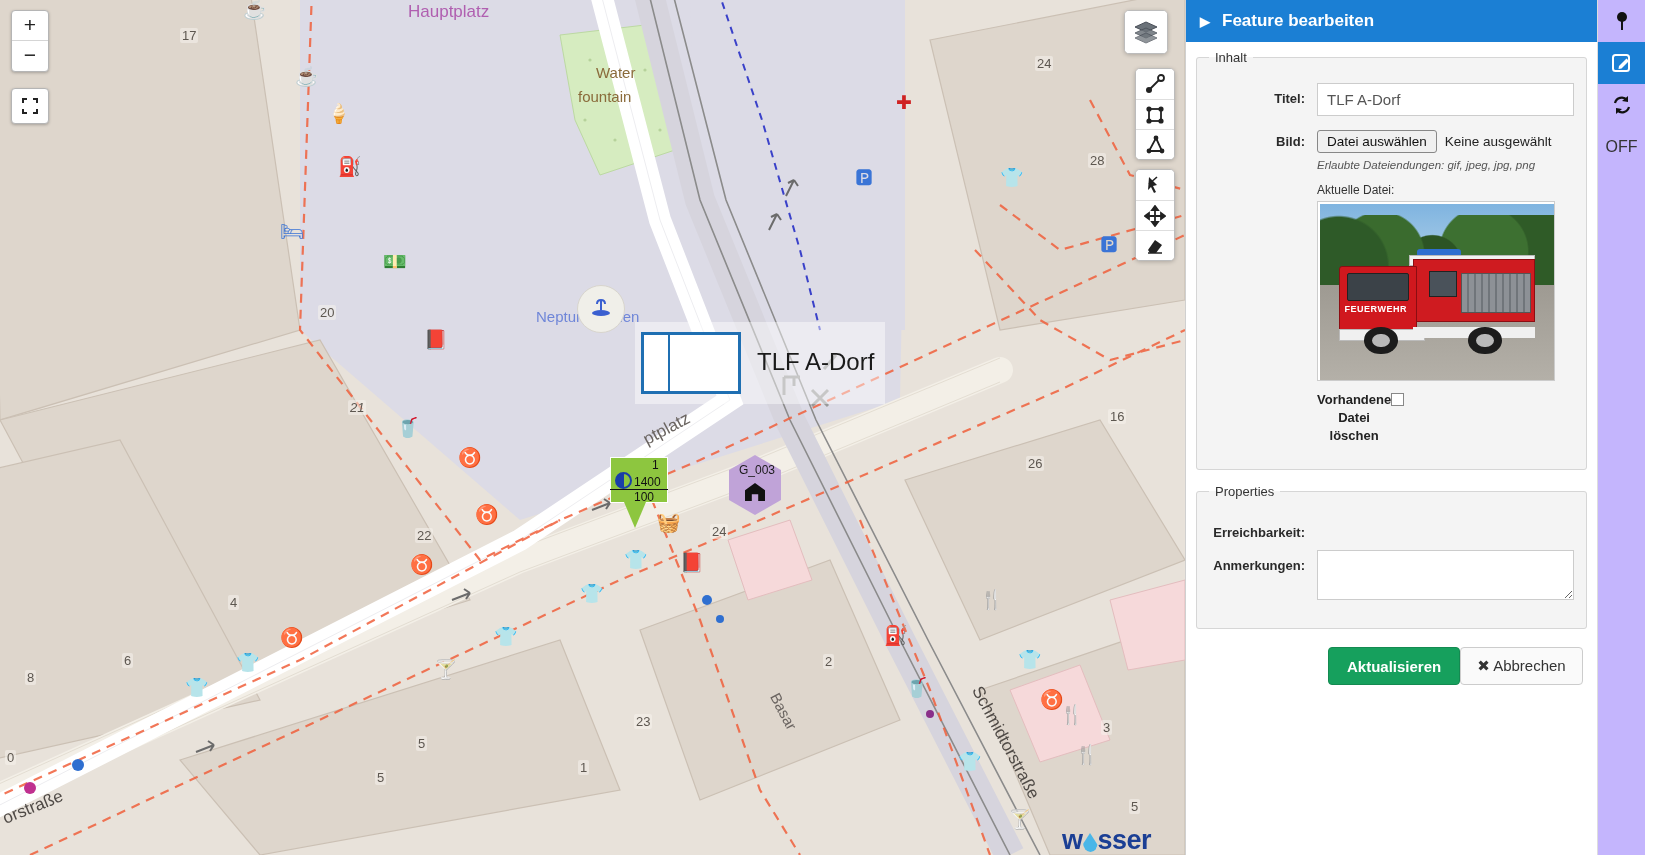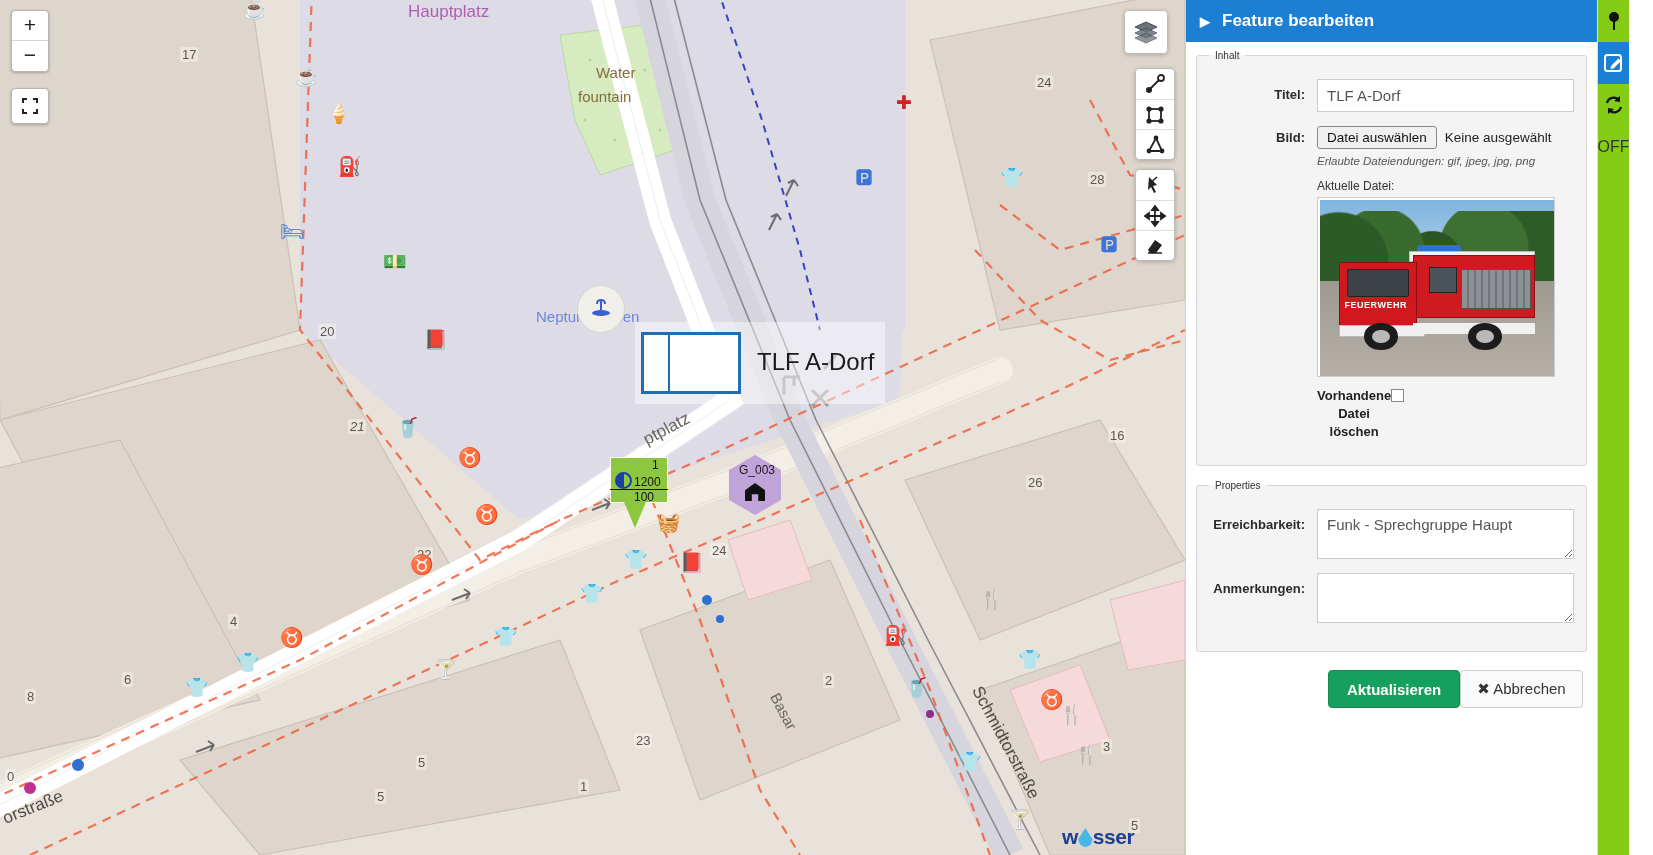--- a/index.html
+++ b/index.html
@@ -55,21 +55,21 @@
   .mtool .btn + .btn { border-top:1px solid #dedede; }
   #tool-layers { left:1124px; top:10px; width:44px; }
   #tool-layers .btn { width:42px; height:42px; }
   #tool-draw { left:1135px; top:68px; }
   #tool-edit { left:1135px; top:169px; }
 
   
   .mlabel { position:absolute; white-space:nowrap; pointer-events:none; }
   .hnum {
     position:absolute; font-size:13px; color:#5d5750;
-    background:rgba(245,242,237,.55); padding:0 2px; border-radius:2px;margin-top:19px;
+    background:rgba(245,242,237,.55); padding:0 2px; border-radius:2px;
   }
   .poi { position:absolute; font-size:19px; line-height:1; }
   .poi.shirt { color:#ac39ac; }
   .poi.orange { color:#d08a16; }
   .poi.blue { color:#3a74d6; }
   .poi.red { color:#cf2222; }
 
   
   #feature-box {
     position:absolute; left:641px; top:332px;
@@ -100,21 +100,21 @@
   #hex .shape{
     width:52px;height:60px;background:#c0a3d8;
     clip-path: polygon(50% 0%, 100% 25%, 100% 75%, 50% 100%, 0% 75%, 0% 25%);
     display:flex;align-items:center;justify-content:center;
   }
   #hex .lbl{position:absolute;left:2px;top:8px;width:52px;text-align:center;font-size:12px;color:#1a1a1a;}
   #hex .ico{position:absolute;left:16px;top:28px;width:20px;height:18px;background:#111;
     clip-path: polygon(50% 0%, 100% 40%, 100% 100%, 66% 100%, 66% 62%, 34% 62%, 34% 100%, 0% 100%, 0% 40%);}
 
   
-  #wasser { position:absolute; left:1062px; top:825px; font-size:21px; font-weight:bold; color:#1b3f94; letter-spacing:-.5px;text-align:right;}
+  #wasser { position:absolute; left:1062px; top:825px; font-size:27px; font-weight:bold; color:#1b3f94; letter-spacing:-.5px;text-align:right;}
   #wasser .drop{display:inline-block;width:15px;height:19px;background:#49b6e8;
     clip-path: polygon(50% 0%, 100% 62%, 82% 100%, 18% 100%, 0% 62%); vertical-align:-3px;border-radius:0 0 50% 50%;}
 
   
   #panel {
     position:absolute; left:1185px; top:0;
     width:412px; height:855px; background:#fff;
     border-left:1px solid #d0d0d0;
     overflow:hidden;
   }
@@ -124,21 +124,21 @@
     font-size:17px; font-weight:bold;
   }
   #panel-header .caret { font-size:13px; }
   #panel-body { padding:8px 10px 0 10px; height:813px; overflow:hidden; }
 
   fieldset {
     border:1px solid #d6d6d6; border-radius:3px;
     margin:0 0 14px 0; padding:8px 12px 14px 12px;
     background:#f4f4f4;
   }
-  legend { font-size:10px; color:#333; padding:0 6px; }
+  legend { font-size:13px; color:#333; padding:0 6px; }
 
   .frow { display:flex; align-items:flex-start; margin:10px 0; }
   .flabel {
     width:108px; flex:0 0 108px; text-align:right; padding-right:12px;
     font-size:13px; font-weight:bold; color:#2a2a2a; padding-top:8px;
   }
   .fctl { flex:1; min-width:0; }
   input.txt {
     width:100%; height:33px; padding:4px 9px;
     border:1px solid #ccc; background:#fff;
@@ -169,22 +169,22 @@
     background:#16a05d; border:1px solid #148a51; color:#fff;
     padding:9px 18px; border-radius:4px; font-size:15px; font-weight:bold; cursor:pointer;
   }
   .btn-secondary {
     background:#fafafa; border:1px solid #ccc; color:#333;
     padding:9px 16px; border-radius:4px; font-size:15px; cursor:pointer;
   }
 
   
   #rail {
-    position:absolute; left:1597px; top:0; width:32px; height:855px;
-    background:#84cc16; border-left:1px solid #ddd;
+    position:absolute; left:1597px; top:0; width:48px; height:855px;
+    background:#c4b5fd; border-left:1px solid #ddd;
   }
   #rail .ritem {
     height:42px; display:flex; align-items:center; justify-content:center;
     cursor:pointer; color:#222;
   }
   #rail .ritem.active { background:#1b7fd4; color:#fff; }
   #rail .offlbl { height:42px; display:flex;align-items:center;justify-content:center;font-size:16px;color:#333;}
 
   
   .photo { position:relative; width:234px; height:176px; overflow:hidden; background:#8fb8d8; }
@@ -468,21 +468,21 @@
       <div class="split"></div>
     </div>
     <div id="feature-label">TLF A-Dorf</div>
 
     <div id="hyd">
       <div class="body"></div>
       <div class="tail"></div>
       <div class="circ"></div>
       <div class="ln"></div>
       <div class="t1">1</div>
-      <div class="t2">1200</div>
+      <div class="t2">1400</div>
       <div class="t3">100</div>
     </div>
 
     <div id="hex">
       <div class="shape"></div>
       <div class="lbl">G_003</div>
       <div class="ico"></div>
     </div>
 
     <div id="wasser">
@@ -556,23 +556,20 @@
           </div>
         </div>
       </fieldset>
 
       <fieldset>
         <legend>Properties</legend>
 
 
         <div class="frow">
           <div class="flabel">Erreichbarkeit:</div>
-          <div class="fctl">
-            <textarea class="ta" style="">Funk - Sprechgruppe Haupt</textarea>
-          </div>
         </div>
 
         <div class="frow">
           <div class="flabel">Anmerkungen:</div>
           <div class="fctl">
             <textarea class="ta" style=""></textarea>
           </div>
         </div>
       </fieldset>
 

